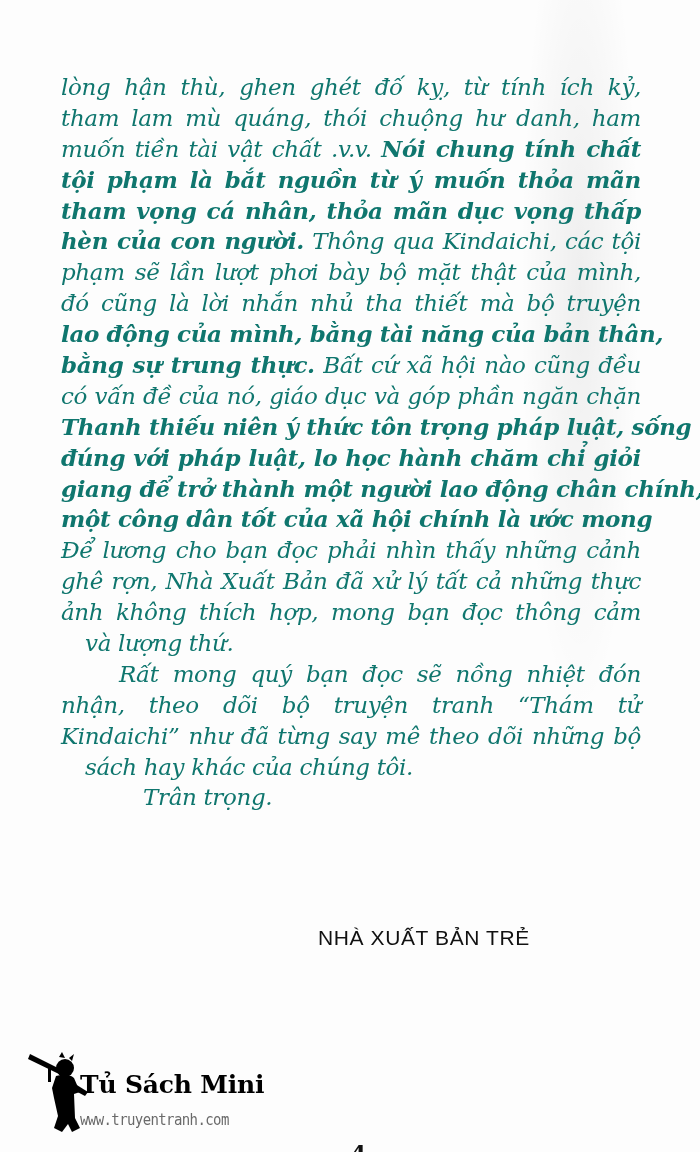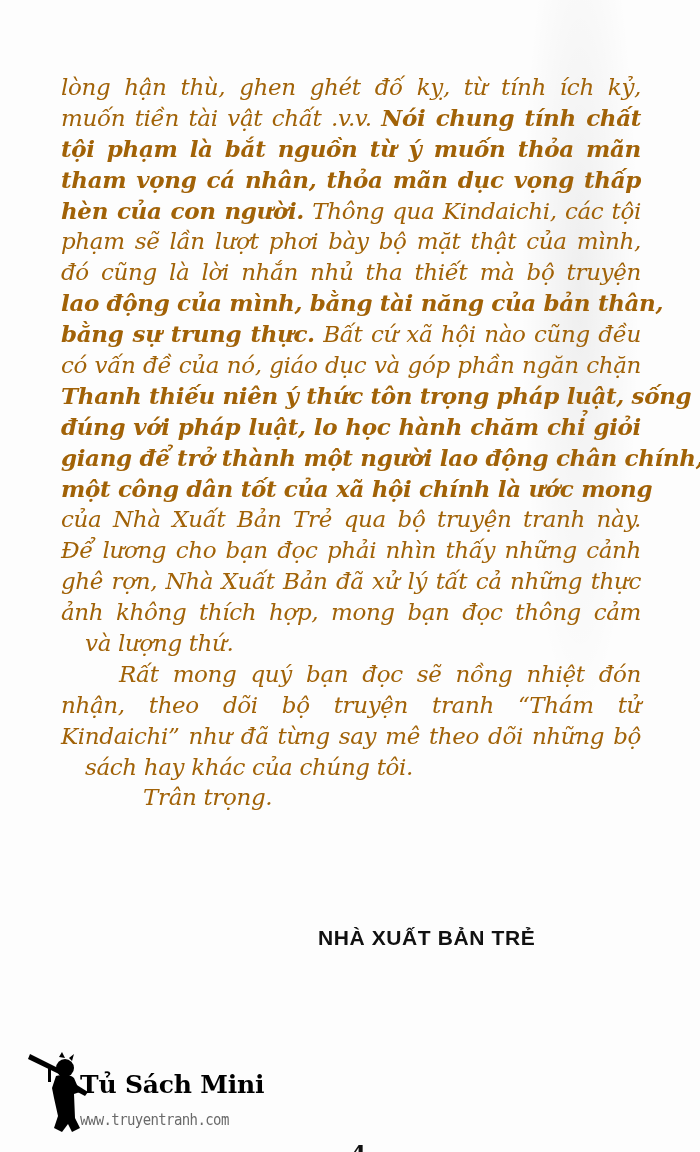--- a/index.html
+++ b/index.html
@@ -28,21 +28,21 @@
     }
     .body-text {
       position: absolute;
       left: 61px;
       top: 72px;
       width: 580px;
       font-family: "DejaVu Serif", "Liberation Serif", serif;
       font-style: italic;
       font-size: 23px;
       line-height: 30.9px;
-      color: #a16207;
+      color: #0f766e;
       letter-spacing: -0.35px;
     }
     .line {
       display: block;
       white-space: nowrap;
       text-align: justify;
       text-align-last: justify;
       height: 30.9px;
     }
     .line.last {
@@ -51,21 +51,21 @@
     }
     .line.indent {
       padding-left: 58px;
     }
     .b { font-weight: bold; }
     .signature {
       position: absolute;
       left: 318px;
       top: 926px;
       font-family: "Liberation Sans", "DejaVu Sans", sans-serif;
-      font-weight: bold;
+      font-weight: normal;
       font-size: 21px;
       letter-spacing: 0.6px;
       color: #111111;
     }
     .logo {
       position: absolute;
       left: 28px;
       top: 1048px;
       width: 240px;
       height: 90px;
@@ -108,34 +108,34 @@
     }
   </style>
 </head>
 <body>
 
 <div class="page">
   <div class="speckle"></div>
 
   <div class="body-text" id="body-text">
       <span class="line"><span>lòng hận thù, ghen ghét đố kỵ, từ tính ích kỷ,</span></span>
+      <span class="line"><span>tham lam mù quáng, thói chuộng hư danh, ham</span></span>
       <span class="line"><span>muốn tiền tài vật chất .v.v. </span><span class="b">Nói chung tính chất</span></span>
       <span class="line"><span class="b">tội phạm là bắt nguồn từ ý muốn thỏa mãn</span></span>
       <span class="line"><span class="b">tham vọng cá nhân, thỏa mãn dục vọng thấp</span></span>
       <span class="line"><span class="b">hèn của con người.</span><span> Thông qua Kindaichi, các tội</span></span>
       <span class="line"><span>phạm sẽ lần lượt phơi bày bộ mặt thật của mình,</span></span>
       <span class="line"><span>đó cũng là lời nhắn nhủ tha thiết mà bộ truyện</span></span>
       <span class="line"><span class="b">lao động của mình, bằng tài năng của bản thân,</span></span>
       <span class="line"><span class="b">bằng sự trung thực.</span><span> Bất cứ xã hội nào cũng đều</span></span>
       <span class="line"><span>có vấn đề của nó, giáo dục và góp phần ngăn chặn</span></span>
       <span class="line"><span class="b">Thanh thiếu niên ý thức tôn trọng pháp luật, sống</span></span>
       <span class="line"><span class="b">đúng với pháp luật, lo học hành chăm chỉ giỏi</span></span>
       <span class="line"><span class="b">giang để trở thành một người lao động chân chính,</span></span>
       <span class="line"><span class="b">một công dân tốt của xã hội chính là ước mong</span></span>
-      <span class="line"><span>của Nhà Xuất Bản Trẻ qua bộ truyện tranh này.</span></span>
       <span class="line"><span>Để lương cho bạn đọc phải nhìn thấy những cảnh</span></span>
       <span class="line"><span>ghê rợn, Nhà Xuất Bản đã xử lý tất cả những thực</span></span>
       <span class="line"><span>ảnh không thích hợp, mong bạn đọc thông cảm</span></span>
       <span class="line last"><span>và lượng thứ.</span></span>
       <span class="line indent"><span>Rất mong quý bạn đọc sẽ nồng nhiệt đón</span></span>
       <span class="line"><span>nhận, theo dõi bộ truyện tranh “Thám tử</span></span>
       <span class="line"><span>Kindaichi” như đã từng say mê theo dõi những bộ</span></span>
       <span class="line last"><span>sách hay khác của chúng tôi.</span></span>
       <span class="line indent last"><span>Trân trọng.</span></span>
     </div>

